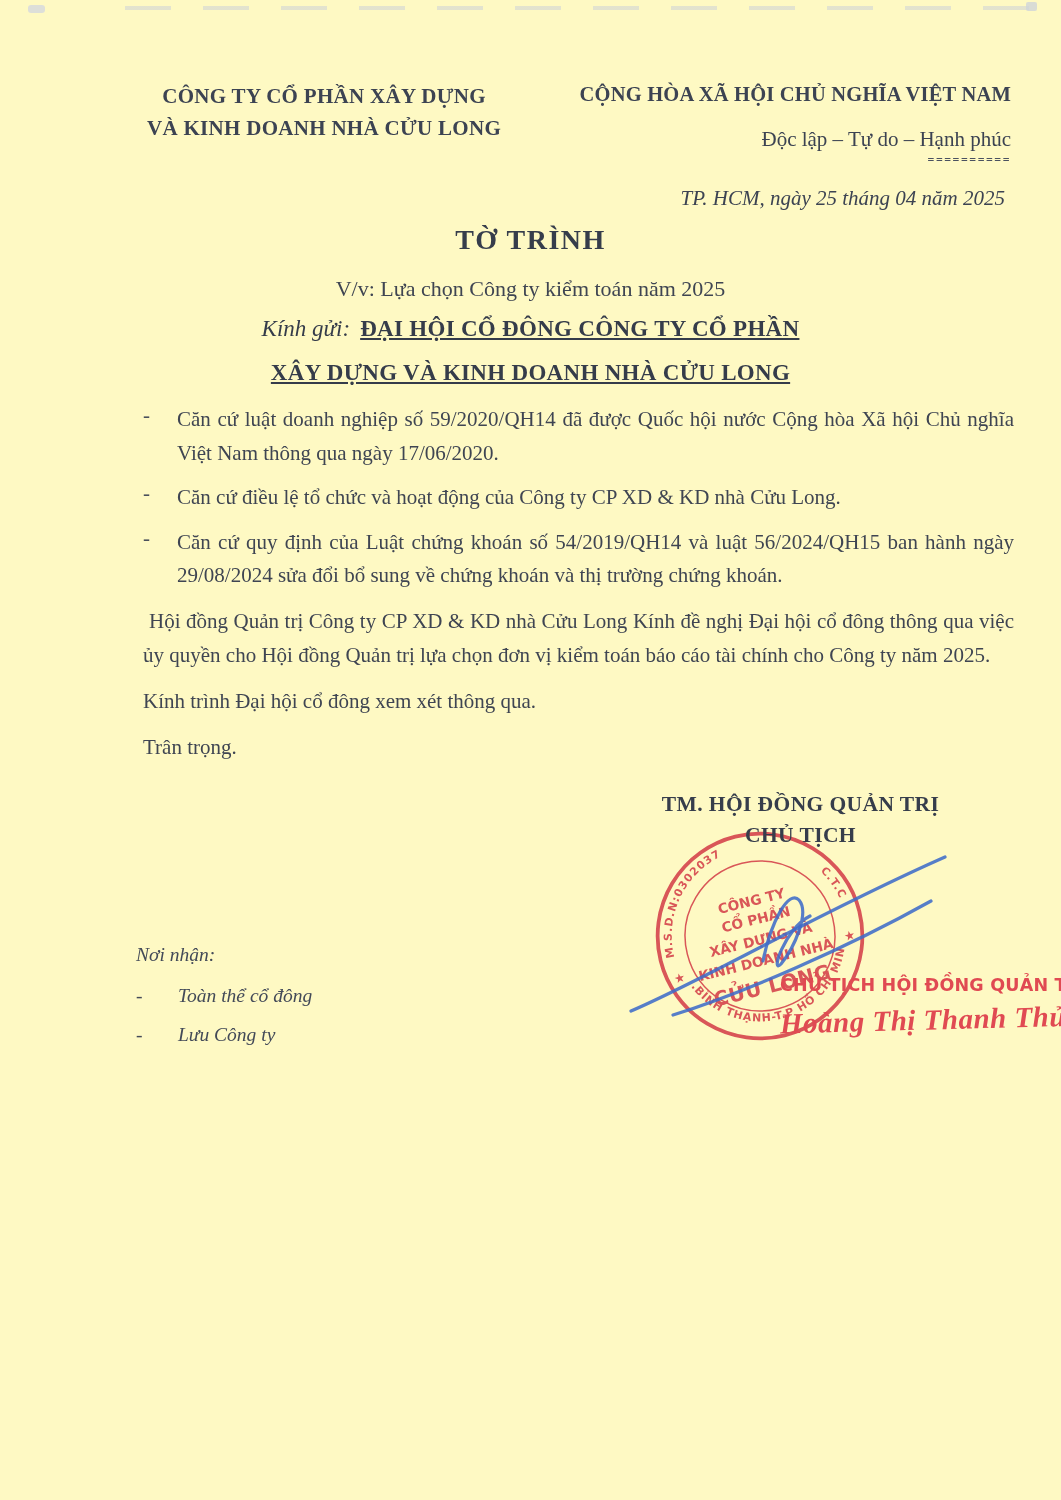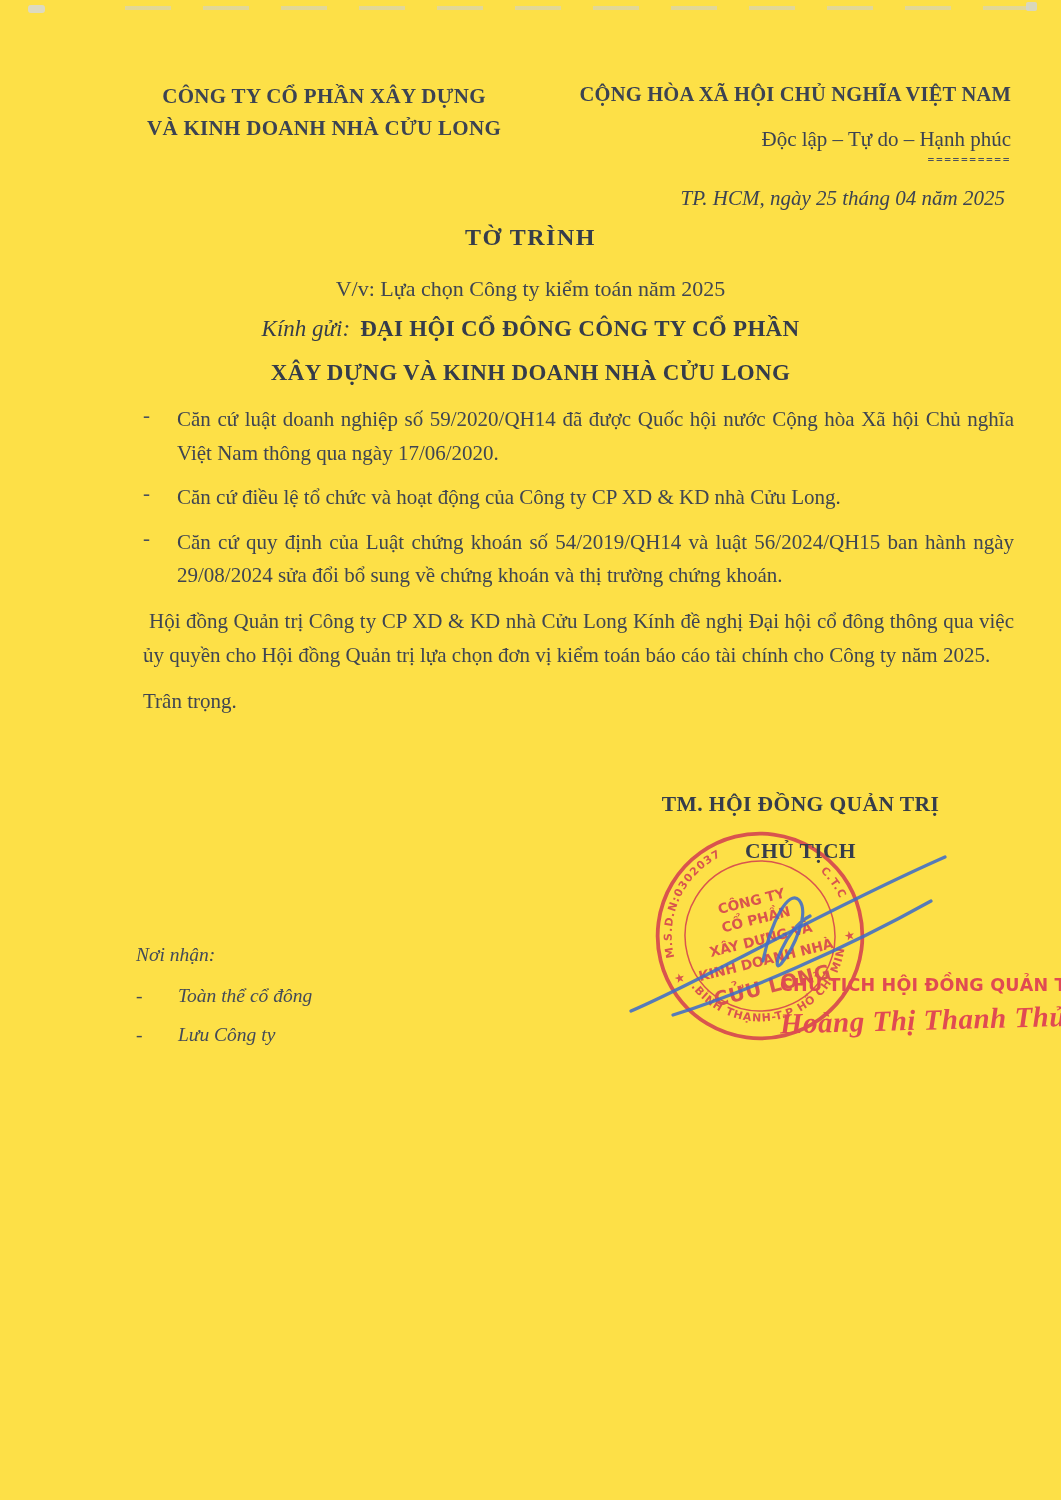--- a/index.html
+++ b/index.html
@@ -1,56 +1,56 @@
 <!DOCTYPE html>
 <html><head>
 <meta charset="utf-8">
 <style>
   html,body { margin:0; padding:0; background:#e9e9e9; }
   .page {
     position:relative; width:1061px; height:1500px; margin:0 auto;
-    background:#fde047; overflow:hidden;
+    background:#fef9c3; overflow:hidden;
     font-family:"Liberation Serif", serif; color:#3f4552;
   }
   
   .scan-line { position:absolute; top:6px; left:125px; right:18px; height:4px; opacity:.55;
     background:repeating-linear-gradient(90deg,#ccd1d8 0 46px, transparent 46px 78px); }
   .scan-smudge-left  { position:absolute; top:5px; left:28px;  width:17px; height:8px; background:#d4d8de; border-radius:3px; opacity:.8; }
   .scan-smudge-right { position:absolute; top:2px; left:1026px; width:11px; height:9px; background:#d0d4da; border-radius:2px; opacity:.8; }
 
   .company-header { position:absolute; top:80px; left:126px; width:396px; text-align:center;
     font-weight:bold; font-size:21px; line-height:32px; color:#3c4touch352; color:#3c4352; letter-spacing:.3px; }
   .national-header { position:absolute; top:80px; left:543px; width:468px; text-align:right; color:#3c4352; }
   .nh-line1 { font-weight:bold; font-size:20.5px; line-height:28px; letter-spacing:.2px; }
   .nh-line2 { font-size:21px; line-height:30px; margin-top:16px; }
   .nh-sep   { font-size:12px; font-weight:bold; letter-spacing:1.5px; color:#4a5160; line-height:12px; }
 
   .dateline { position:absolute; top:186px; left:543px; width:462px; text-align:right;
     font-style:italic; font-size:21px; color:#3c4352; }
 
   .doc-title { position:absolute; top:224px; left:0; width:1061px; text-align:center;
-    font-size:24px; font-weight:bold; letter-spacing:1.5px; color:#363d4b; }
+    font-size:28px; font-weight:bold; letter-spacing:1.5px; color:#363d4b; }
   .doc-subject { position:absolute; top:276px; left:0; width:1061px; text-align:center;
     font-size:22px; color:#3f4552; }
 
   .recipient-line1 { position:absolute; top:316px; left:0; width:1061px; text-align:center; font-size:23px; color:#353c4a; }
   .salutation { font-style:italic; margin-right:10px; }
-  .recipient-bold { font-weight:bold; letter-spacing:.3px; }
+  .recipient-bold { font-weight:bold; letter-spacing:.3px;text-decoration:underline; }
   .recipient-line2 { position:absolute; top:360px; left:0; width:1061px; text-align:center; font-size:23px; color:#353c4a; }
 
   .content { position:absolute; top:403px; left:143px; width:871px; font-size:21px; }
   .bullet { display:flex; margin-bottom:11px; }
   .bullet .dash { flex:none; width:34px; color:#4a505c; }
   .bullet .btext { flex:1; text-align:justify; line-height:33.5px; }
   .para { text-align:justify; line-height:34px; margin-top:8px; text-indent:6px; }
   .closing { margin-top:13px; line-height:33px; }
 
   .sign-head { position:absolute; top:792px; left:578px; width:445px; text-align:center;
     font-weight:bold; font-size:21.5px; color:#363d4b; z-index:3; letter-spacing:.4px; }
-  .sign-pos { margin-top:22px; }
+  .sign-pos { margin-top:6px; }
 
   .stamp { position:absolute; top:827px; left:651px; width:218px; height:218px;
     transform:rotate(-14deg); opacity:.92; z-index:2; }
   .ring-outer { fill:none; stroke:#d6494f; stroke-width:4; }
   .ring-inner { fill:none; stroke:#d6494f; stroke-width:1.6; }
   .ring-text { fill:#d6494f; font-family:"DejaVu Sans", sans-serif; font-size:11.5px; font-weight:bold; letter-spacing:1px; }
   .star { fill:#d6494f; font-size:13px; }
   .stamp-center { fill:#d6494f; font-family:"DejaVu Sans", sans-serif; font-weight:bold; text-anchor:middle; }
   .sc-small { font-size:14.5px; }
   .sc-big   { font-size:21px; letter-spacing:.5px; }
@@ -105,20 +105,21 @@
     </div>
     <div class="bullet">
       <span class="dash">-</span>
       <span class="btext">Căn cứ điều lệ tổ chức và hoạt động của Công ty CP XD &amp; KD nhà Cửu Long.</span>
     </div>
     <div class="bullet">
       <span class="dash">-</span>
       <span class="btext">Căn cứ quy định của Luật chứng khoán số 54/2019/QH14 và luật 56/2024/QH15 ban hành ngày 29/08/2024 sửa đổi bổ sung về chứng khoán và thị trường chứng khoán.</span>
     </div>
     <div class="para">Hội đồng Quản trị Công ty CP XD &amp; KD nhà Cửu Long Kính đề nghị Đại hội cổ đông thông qua việc ủy quyền cho Hội đồng Quản trị lựa chọn đơn vị kiểm toán báo cáo tài chính cho Công ty năm 2025.</div>
+    <div class="closing">Kính trình Đại hội cổ đông xem xét thông qua.</div>
     <div class="closing">Trân trọng.</div>
   </div>
 
   <div class="sign-head">
     <div>TM. HỘI ĐỒNG QUẢN TRỊ</div>
     <div class="sign-pos">CHỦ TỊCH</div>
   </div>
 
   <svg class="stamp" viewBox="0 0 230 230">
     <defs>

